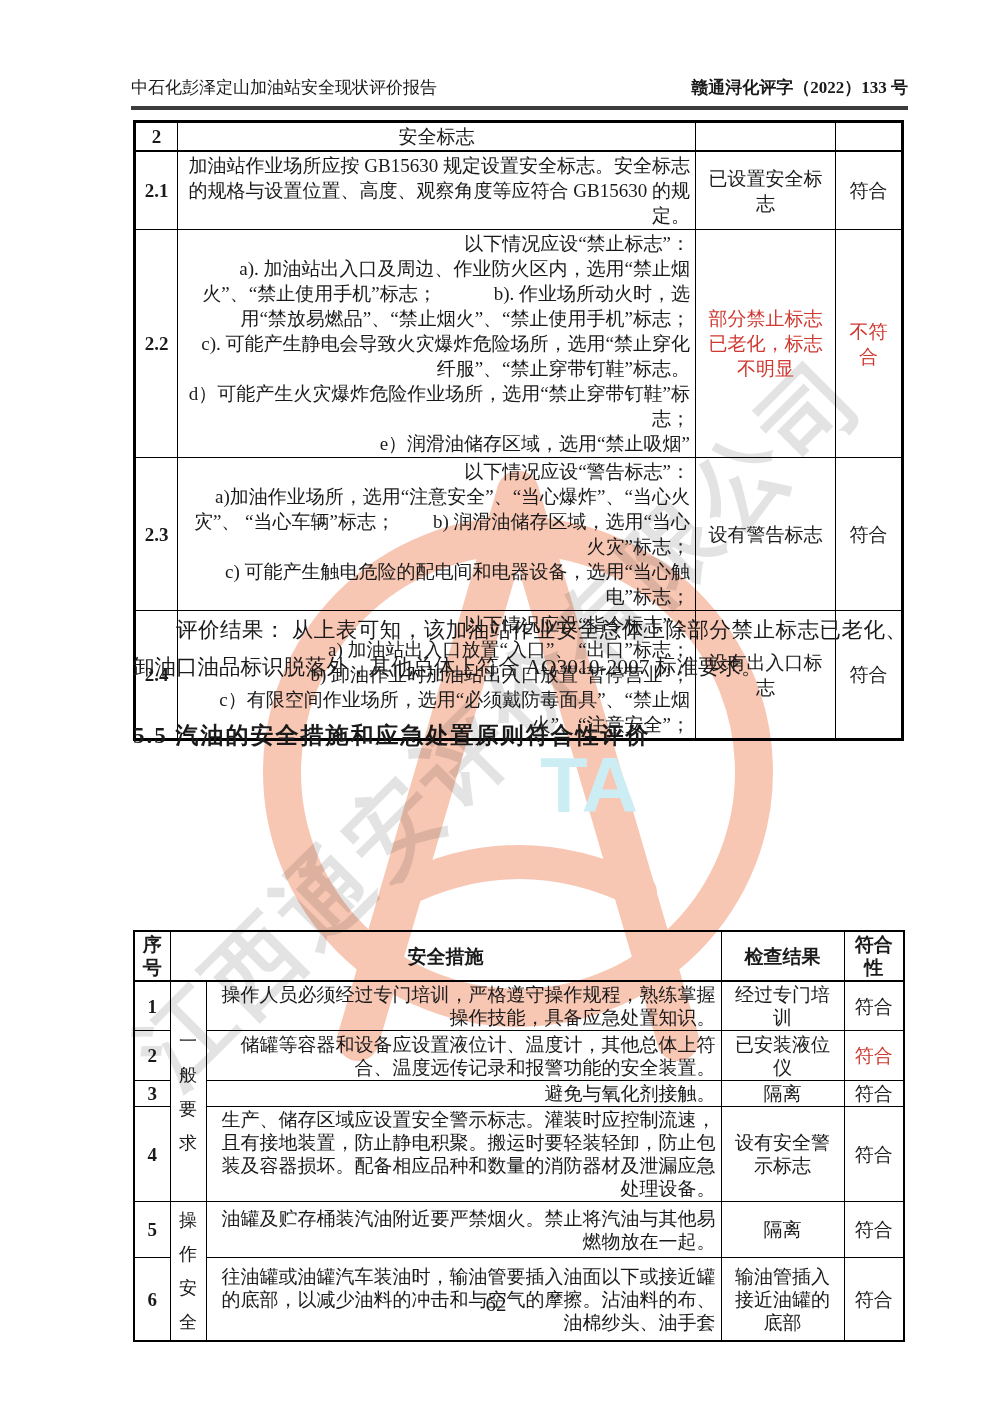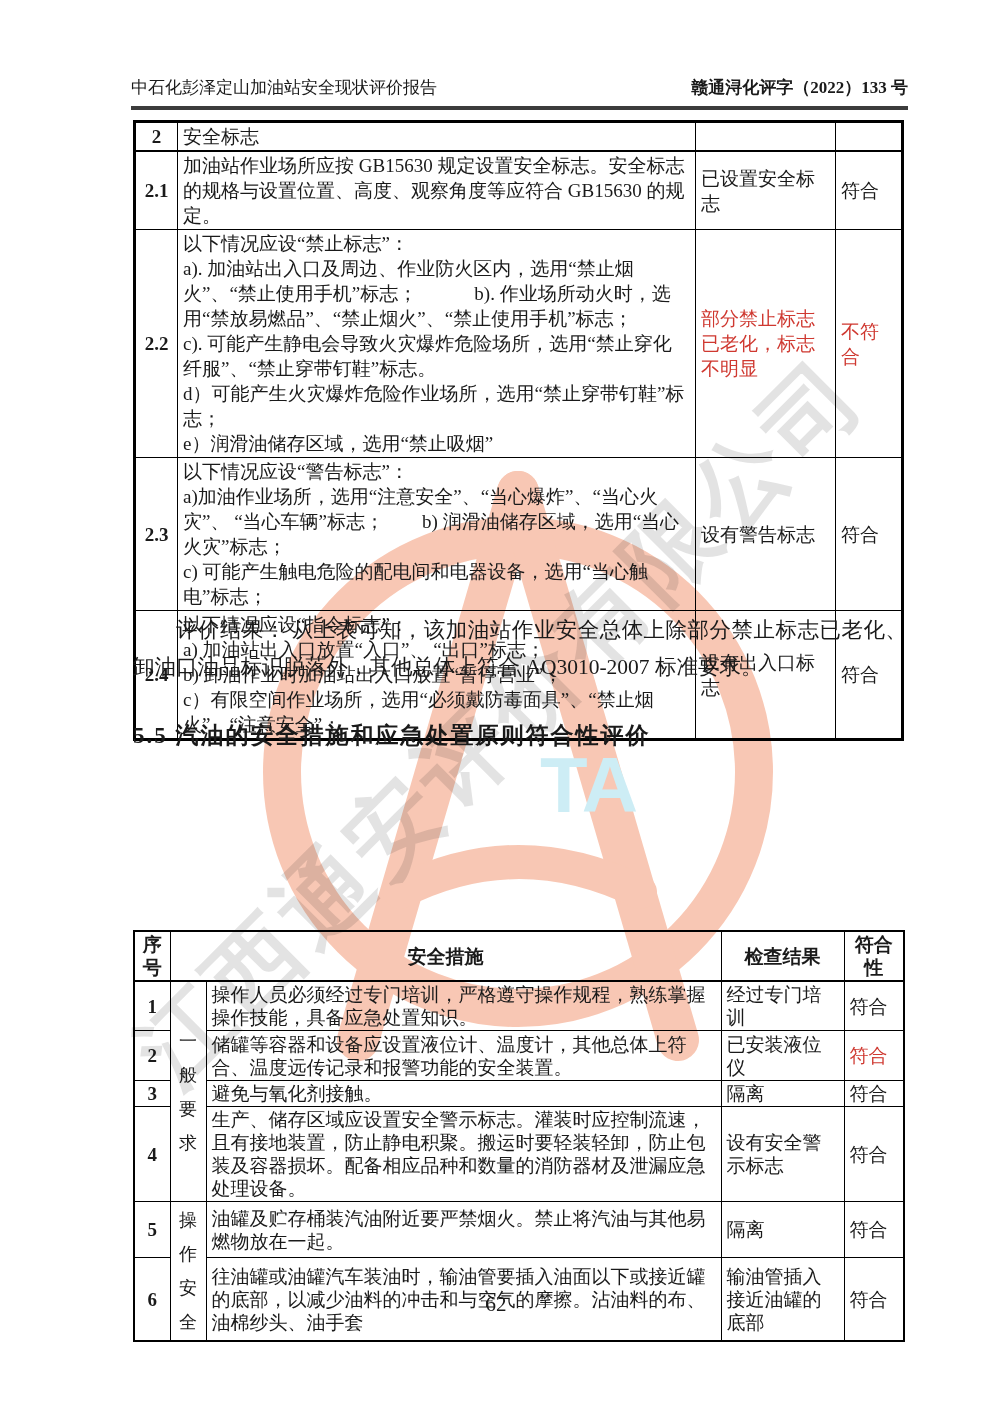--- a/index.html
+++ b/index.html
@@ -29,22 +29,22 @@
     border:1.5px solid #000;
     padding:1px 5px;
     vertical-align:middle;
     overflow:hidden;
   }
   table.t1{top:120px;border:3px solid #000;}
   table.t2{top:930px;border:2.5px solid #000;line-height:23px;}
   .t1 tr.hdr td{border-bottom:2.5px solid #000;}
   .t2 tr.hdr th{border-bottom:2px solid #000;font-family:"Liberation Sans","DejaVu Sans",sans-serif;font-weight:bold;text-align:center;}
   .cell-no{text-align:center;font-weight:bold;font-family:"Liberation Serif",serif;}
-  .cell-center{}
-  .cell-measure{text-align:left;white-space:pre-wrap;word-break:break-all;}
+  .cell-center{text-align:center;}
+  .cell-measure{text-align:right;white-space:pre-wrap;word-break:break-all;}
   .cell-group{text-align:center;padding:0 1px;font-size:18px;word-break:break-all;line-height:34px;}
   .red{color:#cf3830;}
   
   .para{
     position:absolute;left:133px;width:774px;
     font-size:21.5px;line-height:37px;
     text-indent:2em;text-align:justify;
   }
   .para.p-eval{top:612px;}
   .para.p-body{top:740px;line-height:38px;}

